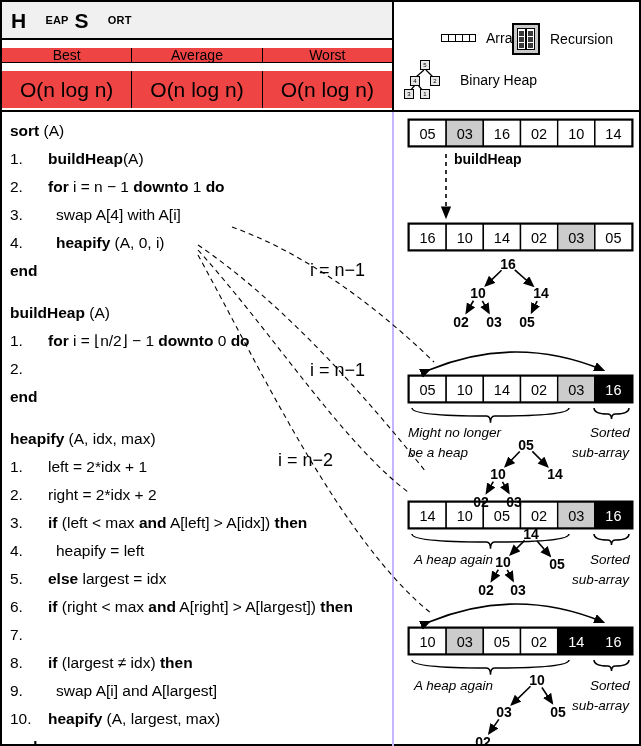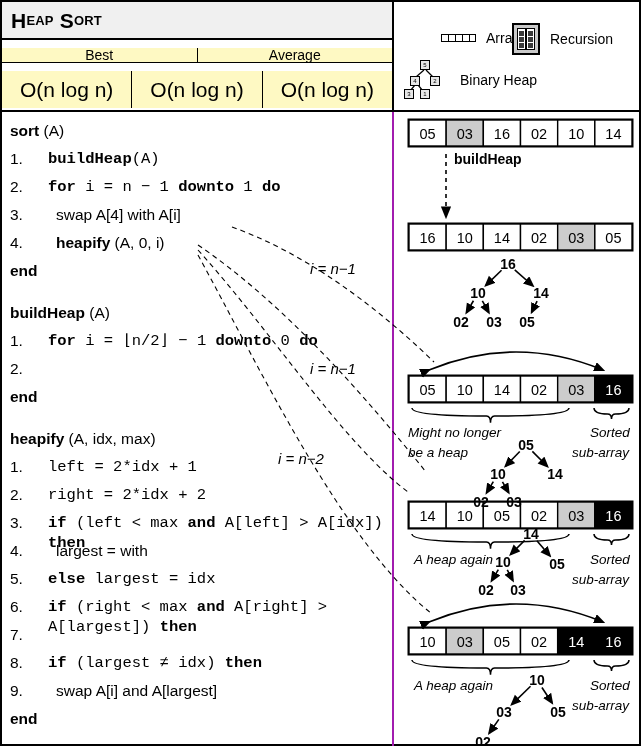--- a/index.html
+++ b/index.html
@@ -16,28 +16,28 @@
   #topleft{
     position:absolute;left:0;top:0;width:392px;height:110px;
     box-sizing:border-box;border-right:2px solid #000;border-bottom:2px solid #000;
   }
   #title-bar{
     height:38px;box-sizing:border-box;background:#f0f0f0;
     border-bottom:2px solid #000;
     display:flex;align-items:center;padding-left:9px;
   }
   #title-bar .t1{font-size:21px;font-weight:bold;letter-spacing:.2px;line-height:1;}
-  #title-bar .t2{font-size:13px;font-weight:bold;letter-spacing:.2px;line-height:1;}
+  #title-bar .t2{font-size:11px;font-weight:bold;letter-spacing:.2px;line-height:1;padding-left:19px;}
   #title-bar .sp{width:6px;}
   .cx-row{display:flex;}
   .cx-head{height:23px;}
   .cx-val{height:45px;justify-content:center;}
   .cx-cell{
     box-sizing:border-box;flex:1 1 0;display:flex;align-items:center;justify-content:center;
-    border-right:1px solid #000;background:#fef9c3;margin-top:8px;
+    border-right:1px solid #000;background:#ef4444;margin-top:8px;
   }
   .cx-cell:last-child{border-right:none;}
   .cx-head .cx-cell{font-size:14px;border-bottom:1px solid #000;}
   .cx-val .cx-cell{font-size:21px;}
 
   
   #legend{
     position:absolute;left:392px;top:0;width:247px;height:110px;
     box-sizing:border-box;border-bottom:2px solid #000;
   }
@@ -69,63 +69,64 @@
     position:absolute;width:10px;height:10px;box-sizing:border-box;
     border:1.5px solid #000;background:#e6e6e6;
     font-size:6px;font-style:normal;text-decoration:none;
     display:flex;align-items:center;justify-content:center;color:#000;line-height:1;
   }
   .ic-heap svg{position:absolute;left:0;top:0;}
 
   
   #code{
     position:absolute;left:0;top:110px;width:392px;height:634px;
-    box-sizing:border-box;border-right:2px solid #a21caf;
+    box-sizing:border-box;border-right:2px solid #c4b5fd;
     padding:9px 0 0 8px;
   }
   .ln{display:flex;height:28px;align-items:flex-start;font-size:15.5px;line-height:20px;}
   .ln .num{width:30px;flex:0 0 30px;}
   .ln .body{flex:1 1 auto;}
   .hdr{font-size:15.5px;line-height:20px;height:28px;font-weight:bold;}
   .hdr span{font-weight:normal;}
   .gap{height:14px;}
-  .ind1{padding-left:8px;font-family:Liberation Mono, monospace;}
+  .ind1{padding-left:8px;}
   .ind2{padding-left:16px;}
   b{font-weight:bold;}
 
   
   #diagram{
     position:absolute;left:392px;top:110px;width:247px;height:634px;
     overflow:hidden;
   }
   #diagram svg{position:absolute;left:0;top:0;}
 
   
   #overlay{position:absolute;left:0;top:0;width:641px;height:746px;pointer-events:none;}
 
   .ilabel{
-    position:absolute;font-size:15px;font-style:italic;white-space:nowrap;text-align:center;
+    position:absolute;font-size:18px;white-space:nowrap;text-align:center;
   }
 </style>
 </head>
 <body>
 
 <div id="page">
 
   <div id="topleft">
     <div id="title-bar">
       <span class="t1">H</span>
         <span class="t2">EAP</span>
         <span class="sp"></span>
         <span class="t1">S</span>
         <span class="t2">ORT</span>
     </div>
     <div class="cx-row cx-head">
       <div class="cx-cell">Best</div>
       <div class="cx-cell">Average</div>
+      <div class="cx-cell">Worst</div>
     </div>
     <div class="cx-row cx-val">
       <div class="cx-cell">O(n log n)</div>
       <div class="cx-cell">O(n log n)</div>
       <div class="cx-cell">O(n log n)</div>
     </div>
   </div>
 
   <div id="legend">
 
@@ -214,40 +215,44 @@
       <div class="ln">
         <span class="num">2.</span>
         <span class="body ind1">right = 2*idx + 2</span>
       </div>
       <div class="ln">
         <span class="num">3.</span>
         <span class="body ind1"><b>if</b> (left &lt; max <b>and</b> A[left] &gt; A[idx]) <b>then</b></span>
       </div>
       <div class="ln">
         <span class="num">4.</span>
-        <span class="body ind2">largest = with</span>
+        <span class="body ind2">heapify = left</span>
       </div>
       <div class="ln">
         <span class="num">5.</span>
         <span class="body ind1"><b>else</b> largest = idx</span>
       </div>
       <div class="ln">
         <span class="num">6.</span>
         <span class="body ind1"><b>if</b> (right &lt; max <b>and</b> A[right] &gt; A[largest]) <b>then</b></span>
       </div>
       <div class="ln">
         <span class="num">7.</span>
       </div>
       <div class="ln">
         <span class="num">8.</span>
         <span class="body ind1"><b>if</b> (largest ≠ idx) <b>then</b></span>
       </div>
       <div class="ln">
         <span class="num">9.</span>
         <span class="body ind2">swap A[i] and A[largest]</span>
+      </div>
+      <div class="ln">
+        <span class="num">10.</span>
+        <span class="body ind1"><b>heapify</b> (A, largest, max)</span>
       </div>
       <div class="hdr">end</div>
       <div class="ilabel" style="left: 308px; top: 148px;">i = n−1</div>
       <div class="ilabel" style="left: 308px; top: 248px;">i = n−1</div>
       <div class="ilabel" style="left: 276px; top: 338px;">i = n−2</div>
     </div>
 
   <div id="diagram">
       <svg width="247" height="634" viewBox="0 0 247 634">
         <defs>

